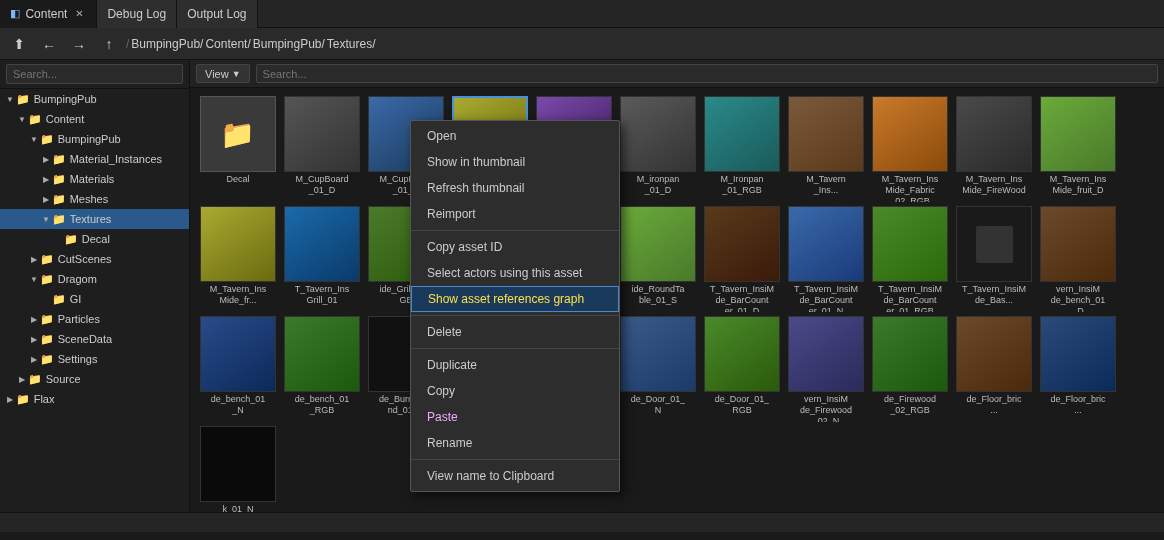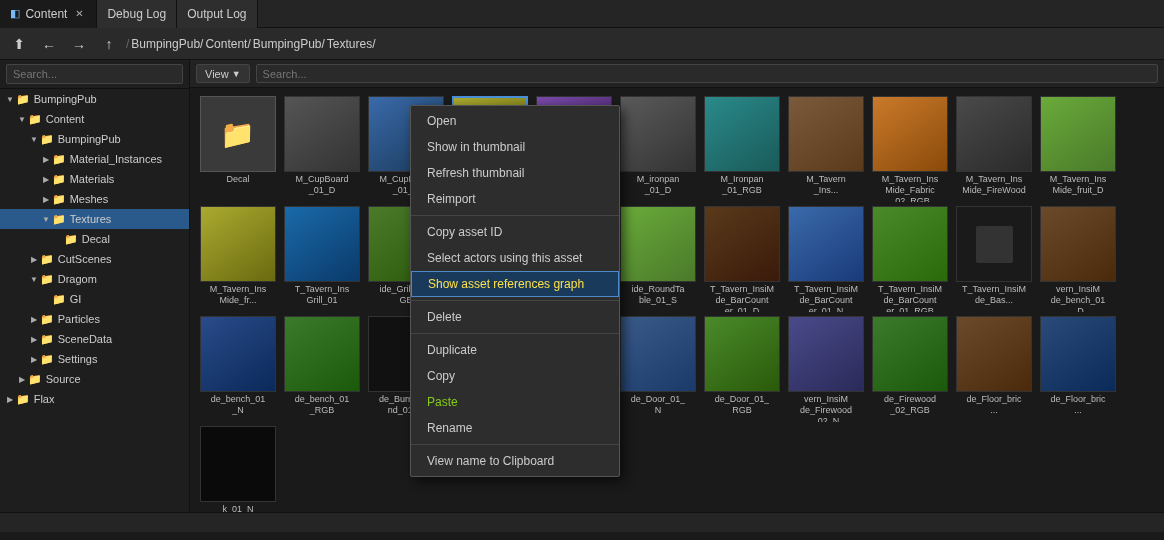--- a/index.html
+++ b/index.html
@@ -197,21 +197,21 @@
       margin-top: 2px;
       line-height: 1.2;
       word-break: break-all;
       max-height: 28px;
       overflow: hidden;
     }
 
     
     .context-menu {
       position: absolute;
-      top: 45px;
+      top: 60px;
       left: 220px;
       width: 210px;
       background: #2d2d2d;
       border: 1px solid #555;
       border-radius: 2px;
       z-index: 100;
       box-shadow: 4px 4px 12px rgba(0,0,0,0.6);
       padding: 2px 0;
     }
     .menu-item {
@@ -221,21 +221,21 @@
       color: #ccc;
       display: flex;
       align-items: center;
       height: 26px;
     }
     .menu-item.highlighted {
       background: #1a3a5c;
       border: 1px solid #4a8aca;
       color: #fde047;
     }
-    .menu-item.disabled { color: #84cc16; cursor: default; }
+    .menu-item.disabled { color: #f0abfc; cursor: default; }
     .menu-separator {
       height: 1px;
       background: #444;
       margin: 3px 0;
     }
 
     
     .thumb-decal { background: #3a3a3a; border: 1px solid #555; }
 
     

